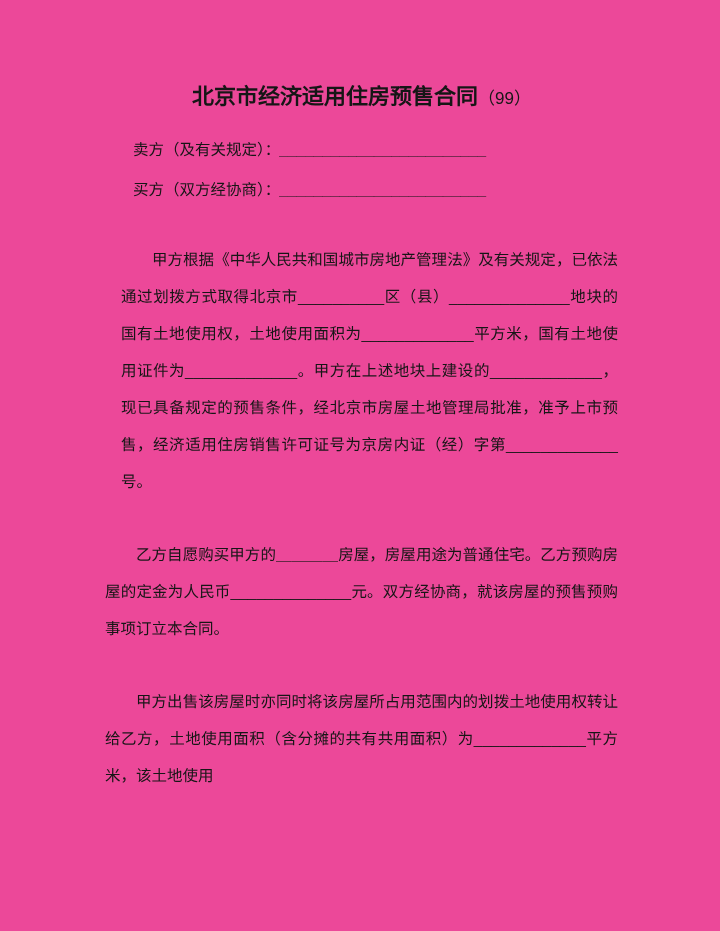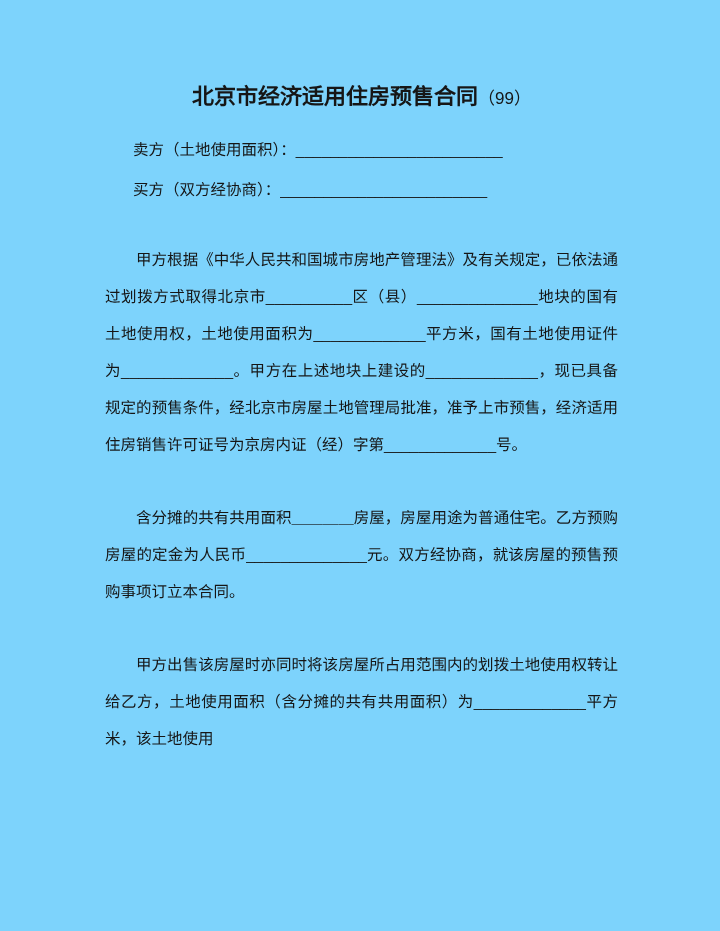--- a/index.html
+++ b/index.html
@@ -6,21 +6,21 @@
     margin: 0;
     padding: 0;
     background: #ffffff;
   }
   .page {
     position: relative;
     width: 720px;
     height: 931px;
     margin: 0 auto;
     box-sizing: border-box;
-    background: #7dd3fc;
+    background: #ec4899;
     color: #161616;
     font-family: "Liberation Sans", "DejaVu Sans", sans-serif;
     padding: 82px 102px 0 105px;
     overflow: hidden;
   }
   .title {
     margin: 0 0 16px 0;
     text-align: center;
     font-size: 22px;
     line-height: 30px;
@@ -35,46 +35,48 @@
     margin-top: 16px;
     padding-left: 28px;
   }
   .party-line {
     font-size: 15.5px;
     line-height: 40px;
     white-space: nowrap;
   }
   .party-blank {
     letter-spacing: 0;
+    font-style: italic;
   }
   .body-para {
     margin: 36px 0 0 0;
     font-size: 15.5px;
     line-height: 37px;
     text-align: justify;
     text-justify: inter-ideograph;
     text-indent: 31px;
     word-break: break-all;
   }
   .body-para.first {
     margin-top: 31px;
+    margin-left: 16px;
   }
 </style>
 </head>
 <body>
 
 <div class="page">
 
   <h1 class="title"><span>北京市经济适用住房预售合同</span><span class="title-suffix">（99）</span></h1>
 
   <div class="parties">
-    <div class="party-line"><span>卖方（土地使用面积）：</span><span class="party-blank">________________________</span></div>
+    <div class="party-line"><span>卖方（及有关规定）：</span><span class="party-blank">________________________</span></div>
     <div class="party-line"><span>买方（双方经协商）：</span><span class="party-blank">________________________</span></div>
   </div>
 
   <p class="body-para first">甲方根据《中华人民共和国城市房地产管理法》及有关规定，已依法通过划拨方式取得北京市__________区（县）______________地块的国有土地使用权，土地使用面积为_____________平方米，国有土地使用证件为_____________。甲方在上述地块上建设的_____________，现已具备规定的预售条件，经北京市房屋土地管理局批准，准予上市预售，经济适用住房销售许可证号为京房内证（经）字第_____________号。</p>
 
-  <p class="body-para">含分摊的共有共用面积＿＿＿＿房屋，房屋用途为普通住宅。乙方预购房屋的定金为人民币______________元。双方经协商，就该房屋的预售预购事项订立本合同。</p>
+  <p class="body-para">乙方自愿购买甲方的＿＿＿＿房屋，房屋用途为普通住宅。乙方预购房屋的定金为人民币______________元。双方经协商，就该房屋的预售预购事项订立本合同。</p>
 
 
   <p class="body-para">甲方出售该房屋时亦同时将该房屋所占用范围内的划拨土地使用权转让给乙方，土地使用面积（含分摊的共有共用面积）为_____________平方米，该土地使用</p>
 
 </div>
 
 </body></html>

